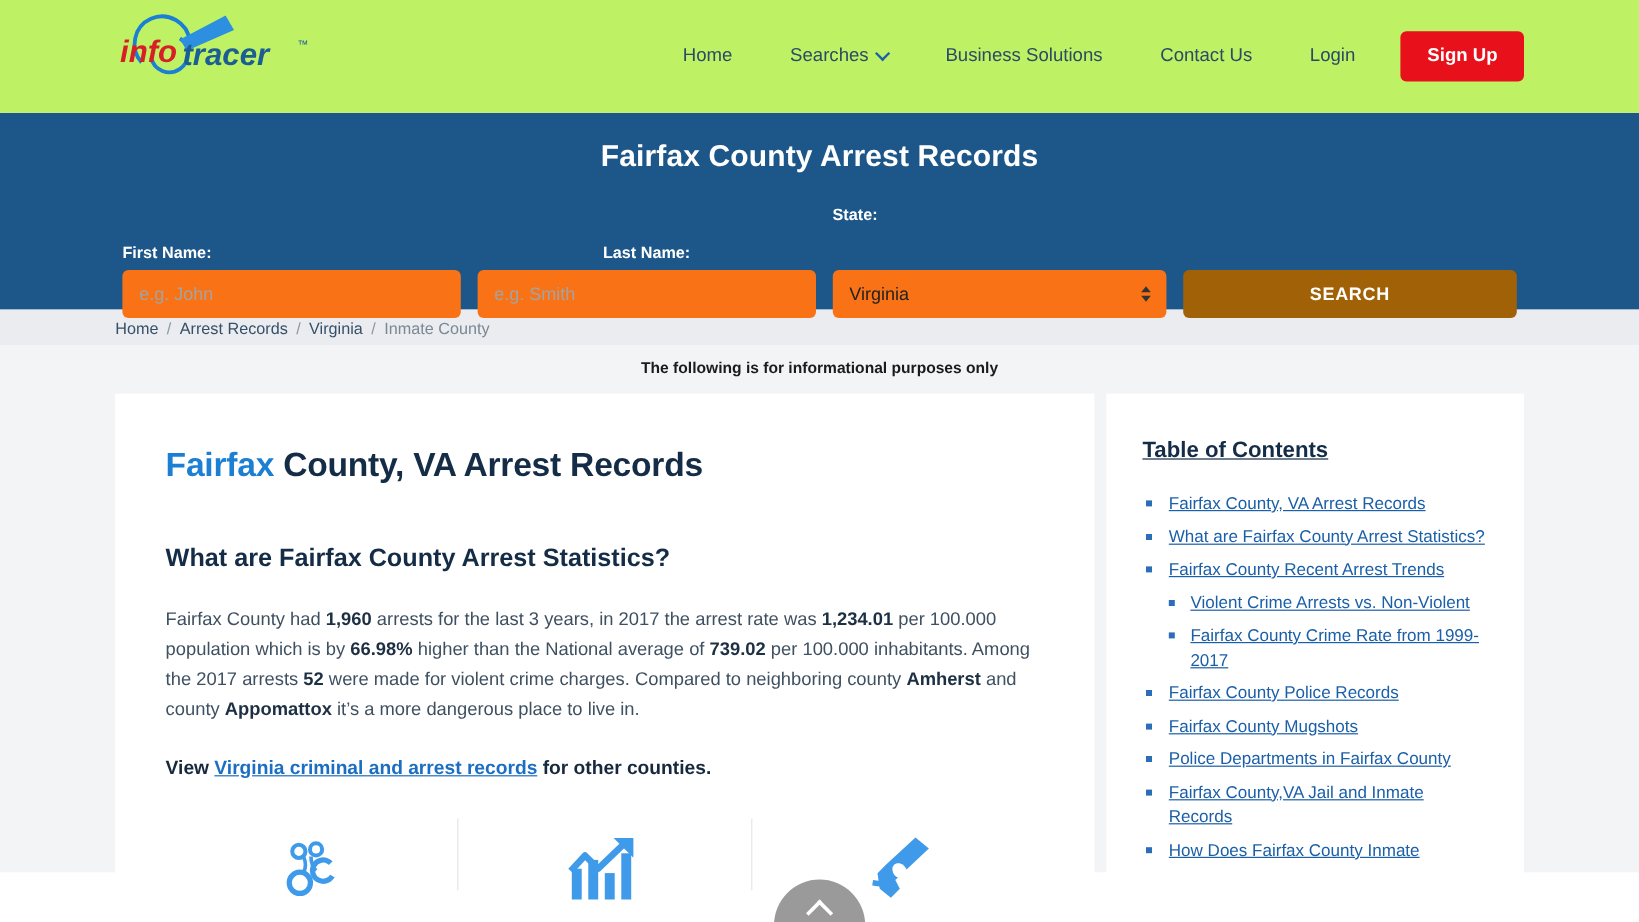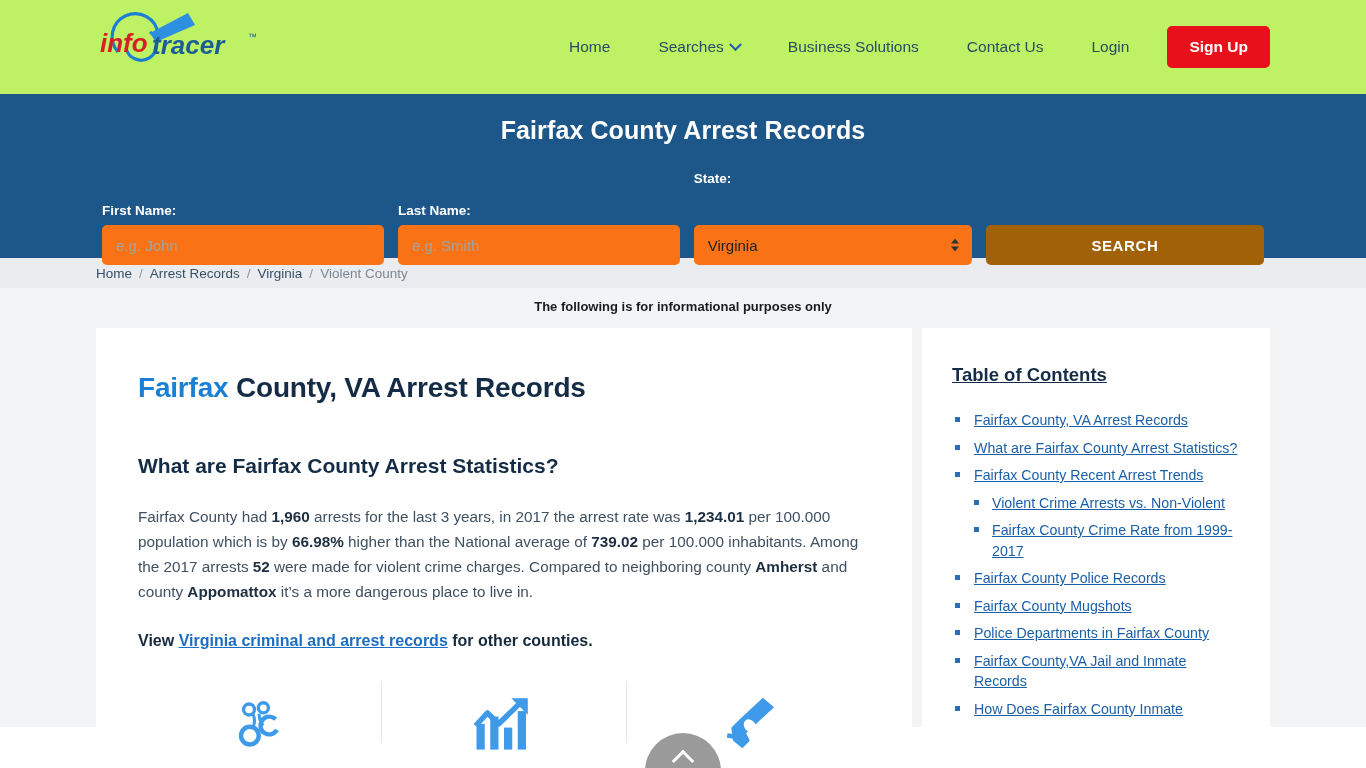--- a/index.html
+++ b/index.html
@@ -78,21 +78,21 @@
     letter-spacing: .1px;
   }
   .search-form {
     display: flex;
     align-items: flex-end;
     padding: 0 102px;
     gap: 14px;
   }
   .field-group { display: flex; flex-direction: column; }
   .fg-first { width: 288px; }
-  .fg-last  { width: 288px; }
+  .fg-last  { width: 288px; align-items: center; }
   .fg-state { width: 284px; gap: 32px; }
   .field-label {
     color: #ffffff;
     font-size: 13.5px;
     font-weight: bold;
     margin-bottom: 7px;
   }
   .text-input, .state-select {
     height: 40px;
     border: none;
@@ -360,21 +360,21 @@
   </div>
 </section>
 
 <div class="breadcrumb-bar">
   <a class="crumb">Home</a>
   <span class="crumb-sep">/</span>
   <a class="crumb">Arrest Records</a>
   <span class="crumb-sep">/</span>
   <a class="crumb">Virginia</a>
   <span class="crumb-sep">/</span>
-  <span class="crumb-current">Violent County</span>
+  <span class="crumb-current">Inmate County</span>
 </div>
 
 <div class="page-bg">
   <div class="notice">The following is for informational purposes only</div>
 
   <div class="columns">
 
     <main class="card-main">
       <h1 class="page-title">
         <span class="hl">Fairfax</span><span> County, VA Arrest Records</span>

